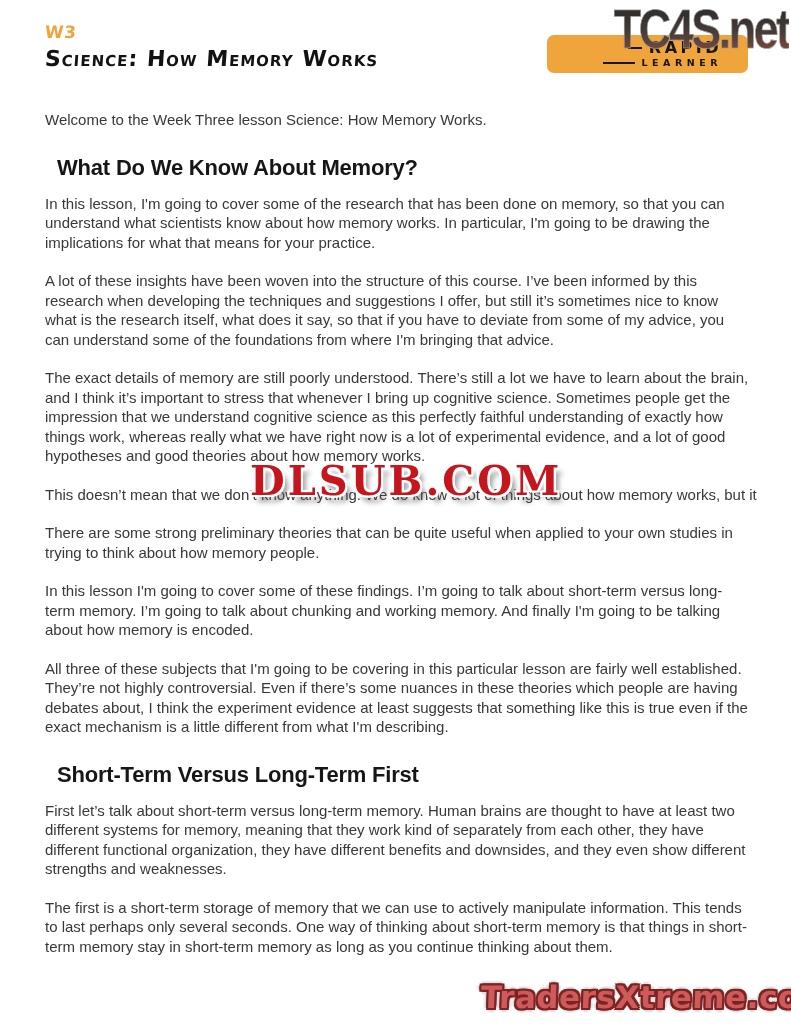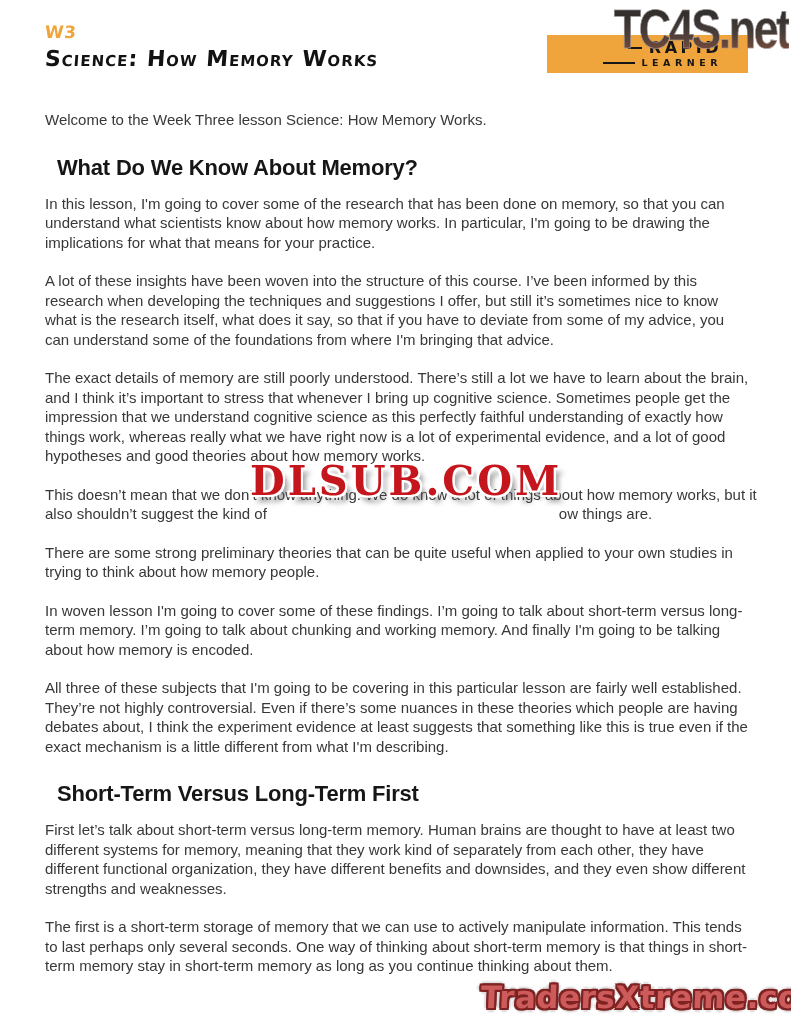--- a/index.html
+++ b/index.html
@@ -18,21 +18,21 @@
   .course-title {
     position:absolute; top:46px; left:0; margin:0;
     font-family:"DejaVu Sans", sans-serif; font-weight:bold; font-size:22px;
     color:#121212; font-variant:small-caps; letter-spacing:1px; transform:skewX(-4deg);
   }
 
   
   .logo-box {
     position:absolute; left:547px; top:35px; width:201px; height:38px;
     background:#f0a43c; display:flex; align-items:center; justify-content:flex-end;
-    padding-right:26px; box-sizing:border-box;
+    padding-right:26px; box-sizing:border-box;border-radius:7px;
   }
   .logo-stack { display:flex; flex-direction:column; align-items:flex-end; gap:2px; }
   .logo-row { display:flex; align-items:center; gap:7px; }
   .logo-dash { background:#161616; height:2px; display:inline-block; }
   .dash-short { width:14px; }
   .dash-long  { width:32px; }
   .logo-rapid {
     font-family:"DejaVu Sans", sans-serif; font-weight:900; font-size:16px;
     letter-spacing:3.5px; color:#161616; line-height:1;
   }
@@ -109,25 +109,24 @@
     <p class="intro-line">Welcome to the Week Three lesson Science: How Memory Works.</p>
 
     <h2 class="section-heading">What Do We Know About Memory?</h2>
 
     <p class="para">In this lesson, I'm going to cover some of the research that has been done on memory, so that you can understand what scientists know about how memory works. In particular, I'm going to be drawing the implications for what that means for your practice.</p>
     <p class="para">A lot of these insights have been woven into the structure of this course. I’ve been informed by this research when developing the techniques and suggestions I offer, but still it’s sometimes nice to know what is the research itself, what does it say, so that if you have to deviate from some of my advice, you can understand some of the foundations from where I'm bringing that advice.</p>
     <p class="para">The exact details of memory are still poorly understood. There’s still a lot we have to learn about the brain, and I think it’s important to stress that whenever I bring up cognitive science. Sometimes people get the impression that we understand cognitive science as this perfectly faithful understanding of exactly how things work, whereas really what we have right now is a lot of experimental evidence, and a lot of good hypotheses and good theories about how memory works.</p>
 
     <p class="para para-obscured">
       <span class="line">This doesn’t mean that we don’t know anything. We do know a lot of things about how memory works, but it</span>
-      <span class="line"><span>also shouldn’t suggest the kind of</span><span class="gap-spacer"></span><span>ow things are.</span></span>
     </p>
 
     <p class="para">There are some strong preliminary theories that can be quite useful when applied to your own studies in trying to think about how memory people.</p>
-    <p class="para">In woven lesson I'm going to cover some of these findings. I’m going to talk about short-term versus long-term memory. I’m going to talk about chunking and working memory. And finally I'm going to be talking about how memory is encoded.</p>
+    <p class="para">In this lesson I'm going to cover some of these findings. I’m going to talk about short-term versus long-term memory. I’m going to talk about chunking and working memory. And finally I'm going to be talking about how memory is encoded.</p>
     <p class="para">All three of these subjects that I'm going to be covering in this particular lesson are fairly well established. They’re not highly controversial. Even if there’s some nuances in these theories which people are having debates about, I think the experiment evidence at least suggests that something like this is true even if the exact mechanism is a little different from what I'm describing.</p>
 
     <h2 class="section-heading">Short-Term Versus Long-Term First</h2>
 
     <p class="para">First let’s talk about short-term versus long-term memory. Human brains are thought to have at least two different systems for memory, meaning that they work kind of separately from each other, they have different functional organization, they have different benefits and downsides, and they even show different strengths and weaknesses.</p>
     <p class="para">The first is a short-term storage of memory that we can use to actively manipulate information. This tends to last perhaps only several seconds. One way of thinking about short-term memory is that things in short-term memory stay in short-term memory as long as you continue thinking about them.</p>
   </div>
 
   <div class="wm-mid">DLSUB.COM</div>
   <div class="wm-bottom">TradersXtreme.com</div>

